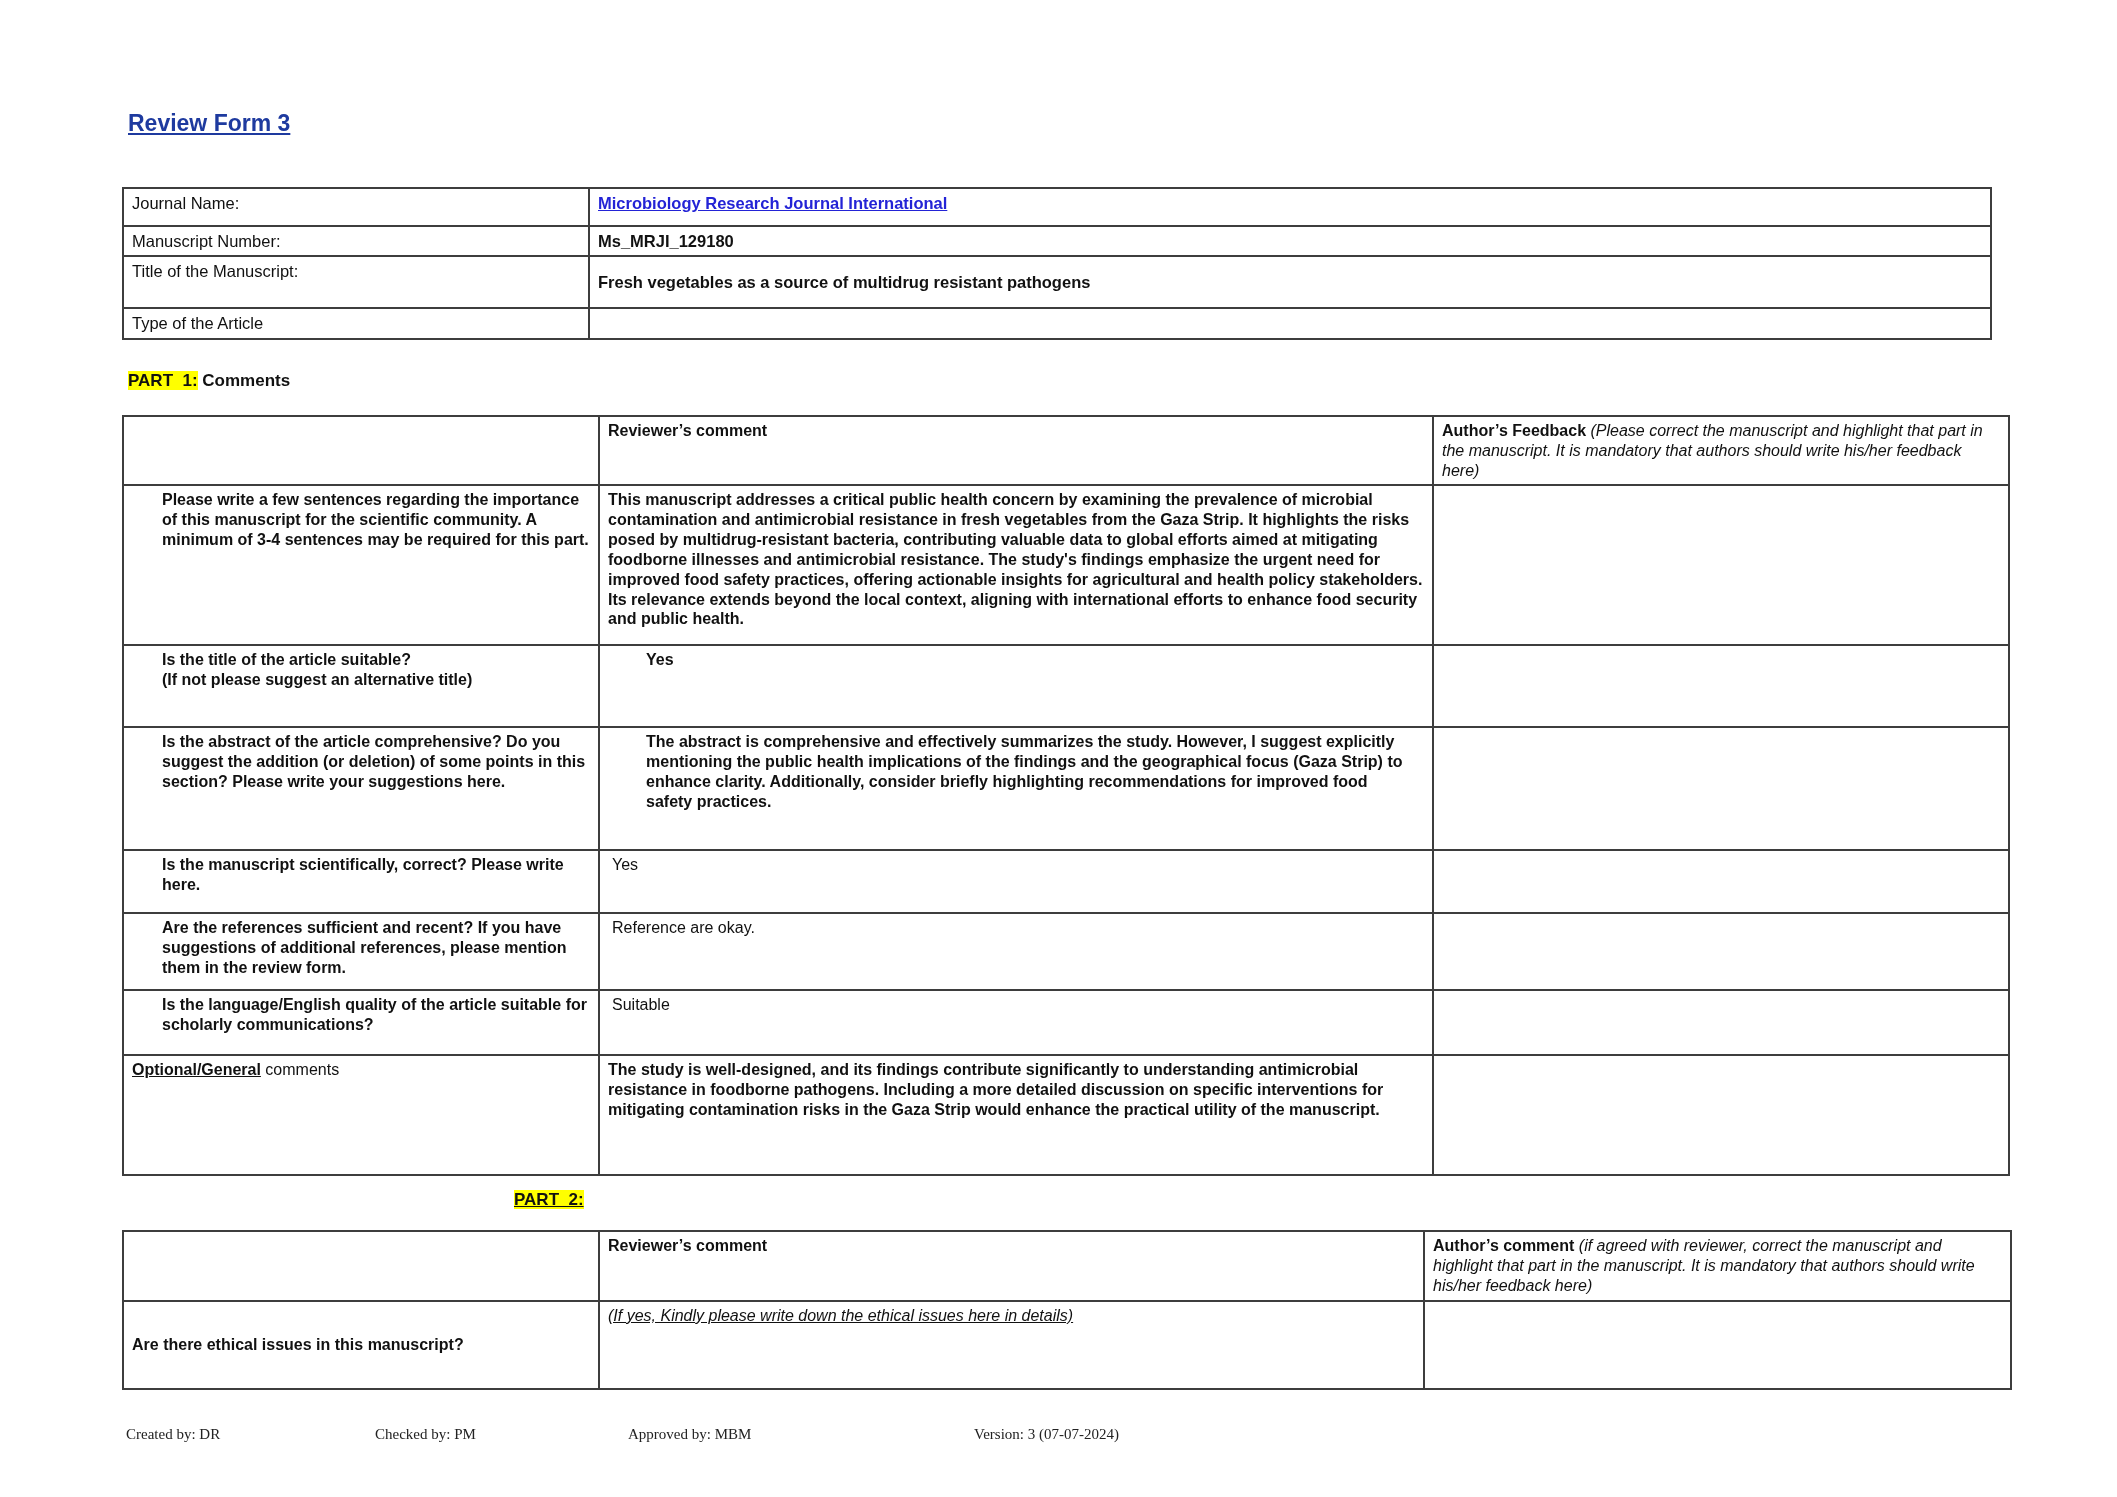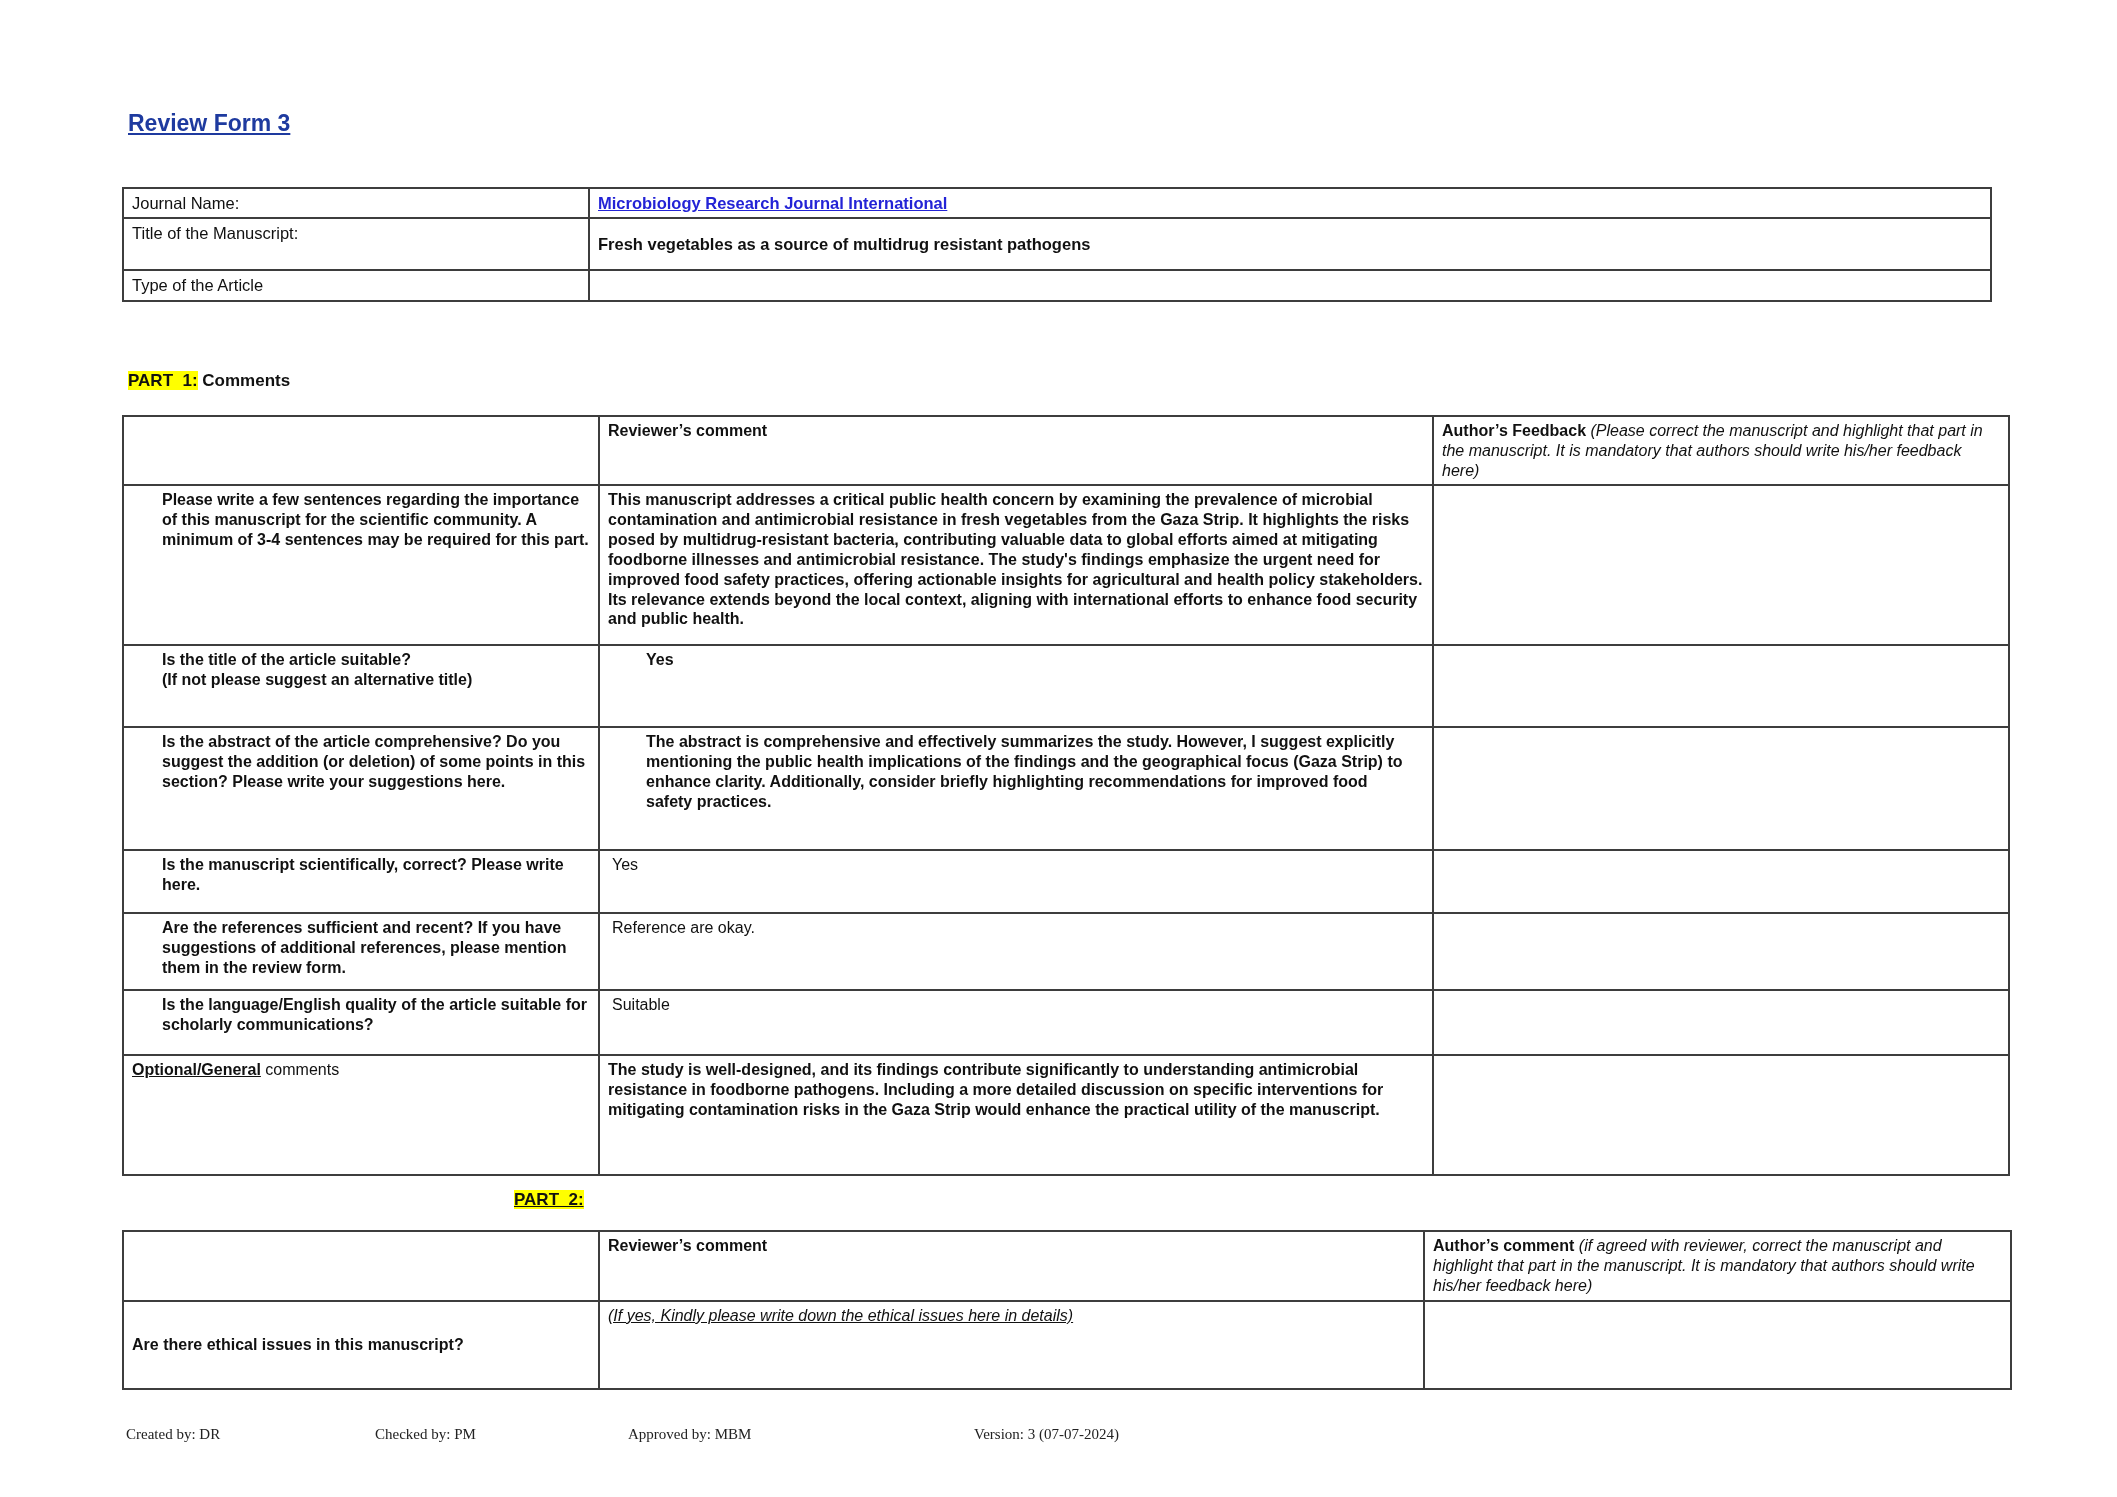--- a/index.html
+++ b/index.html
@@ -56,23 +56,27 @@
 <body>
 
 <div class="abs" id="page-title">Review Form 3</div>
 
 <table class="abs" id="info-table">
   <colgroup>
       <col style="width:466px">
       <col style="width:1402px">
     </colgroup>
   <tbody>
-      <tr style="height:30px">
+      <tr style="height:38px">
     <td class="lbl">Journal Name:</td>
     <td class="val"><span class="link">Microbiology Research Journal International</span></td>
+  </tr>
+  <tr style="height:30px">
+    <td class="lbl">Manuscript Number:</td>
+    <td class="val">Ms_MRJI_129180</td>
   </tr>
   <tr style="height:52px" class="mid">
     <td class="lbl">Title of the Manuscript:</td>
     <td class="val">Fresh vegetables as a source of multidrug resistant pathogens</td>
   </tr>
   <tr style="height:28px">
     <td class="lbl">Type of the Article</td>
     <td class="val"></td>
   </tr>
 </tbody>

